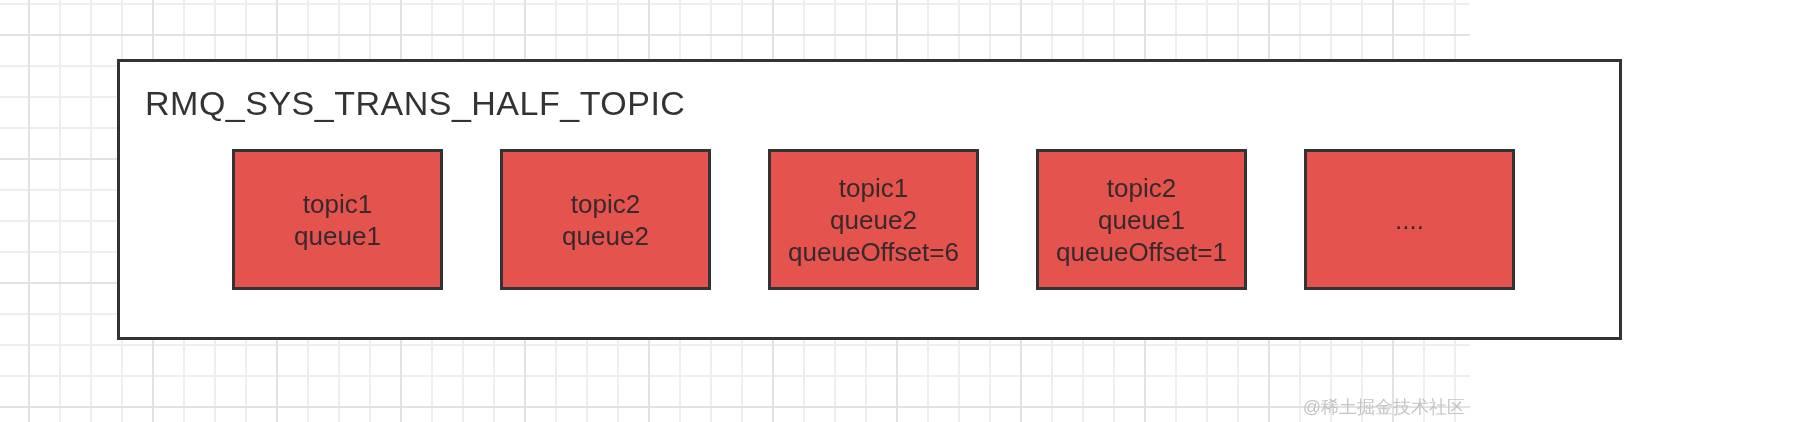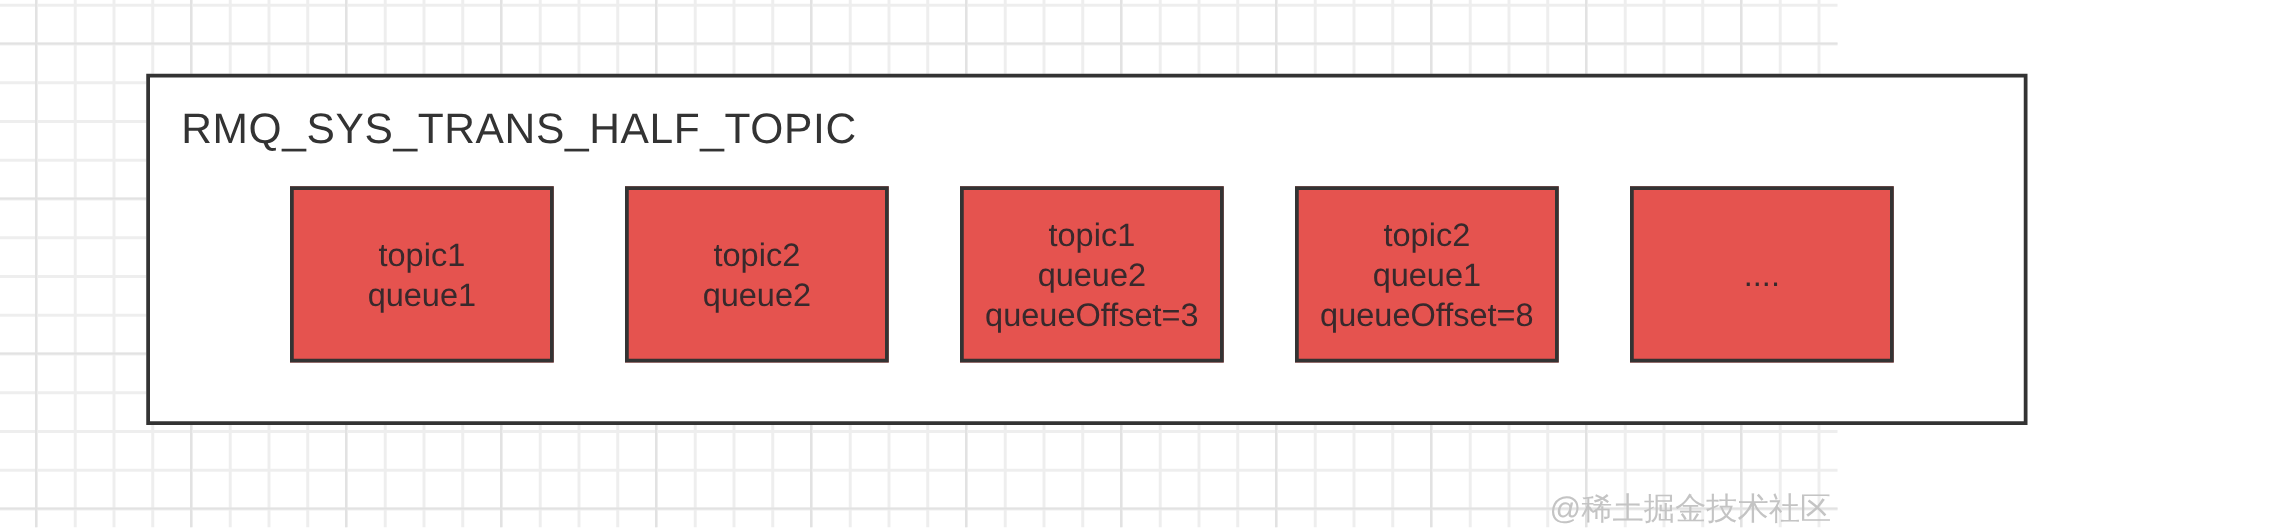--- a/index.html
+++ b/index.html
@@ -77,21 +77,21 @@
     font-size: 26px;
     line-height: 32px;
     color: var(--box-text);
     white-space: nowrap;
   }
 
   .watermark {
     position: absolute;
     right: 5px;
     bottom: 4px;
-    font-size: 25px;
+    font-size: 18px;
     line-height: 22px;
     color: var(--watermark-color);
     white-space: nowrap;
   }
 </style>
 </head>
 <body>
 
 <div class="canvas">
 
@@ -104,26 +104,26 @@
           <div class="queue-line">topic1</div>
           <div class="queue-line">queue1</div>
         </div>
         <div class="queue-box">
           <div class="queue-line">topic2</div>
           <div class="queue-line">queue2</div>
         </div>
         <div class="queue-box">
           <div class="queue-line">topic1</div>
           <div class="queue-line">queue2</div>
-          <div class="queue-line">queueOffset=3</div>
+          <div class="queue-line">queueOffset=6</div>
         </div>
         <div class="queue-box">
           <div class="queue-line">topic2</div>
           <div class="queue-line">queue1</div>
-          <div class="queue-line">queueOffset=8</div>
+          <div class="queue-line">queueOffset=1</div>
         </div>
         <div class="queue-box">
           <div class="queue-line">....</div>
         </div>
       </div>
   </div>
 
   <div class="watermark">@稀土掘金技术社区</div>
 
 </div>

